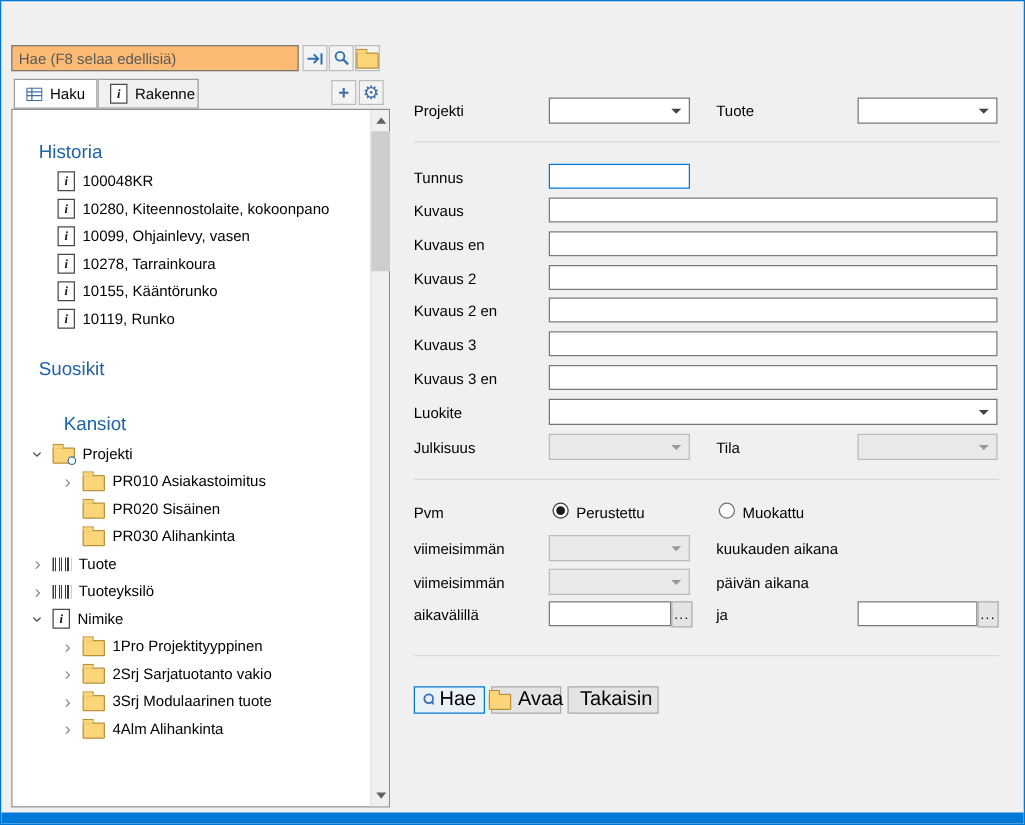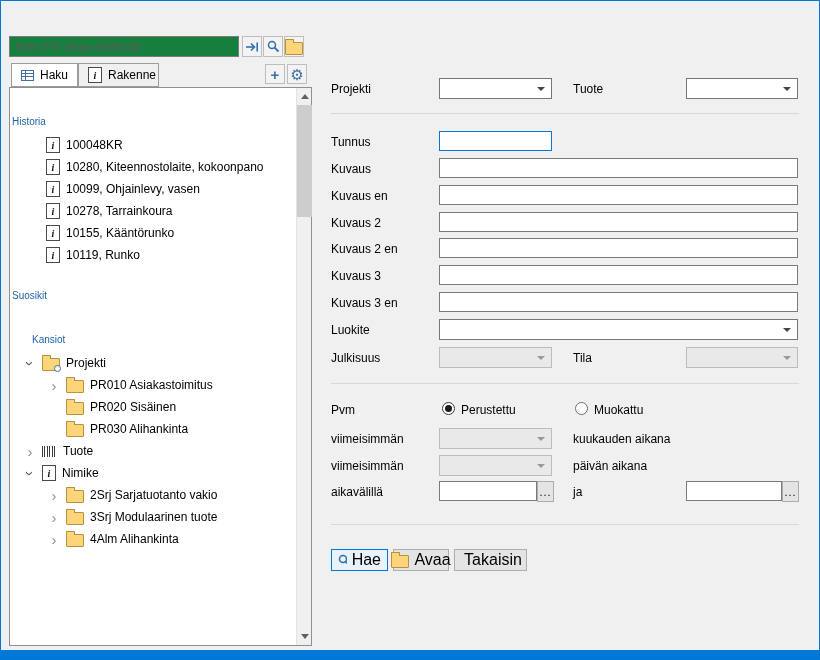--- a/index.html
+++ b/index.html
@@ -8,21 +8,21 @@
     background:#f0f0f0;border:1px solid var(--accent,#0078d7);overflow:hidden;
     font-family:"Liberation Sans",sans-serif;font-size:12px;color:#000;
   }
   
   .titlebar{position:absolute;left:0;top:0;right:0;height:30px;}
   .title{position:absolute;left:10px;top:8px;font-size:12px;}
   .winbtn{position:absolute;top:7px;width:17px;height:15px;display:flex;align-items:center;justify-content:center;cursor:default;}
   .close-x::before{content:'✕';color:var(--icon_blue,#3f6fa5);font-size:11px;font-weight:bold;}
   
   .search-input{position:absolute;left:8px;top:35px;width:230px;height:21px;box-sizing:border-box;
-    border:1px solid #7a7a7a;background:#15803d;padding:0 5px;font:12px "Liberation Sans",sans-serif;}
+    border:1px solid #7a7a7a;background:#fdba74;padding:0 5px;font:12px "Liberation Sans",sans-serif;}
   .search-input::placeholder{color:#5a5a5a;}
   .tbtn{position:absolute;top:35px;width:20px;height:21px;box-sizing:border-box;background:#f3f3f3;
     border:1px solid #bdbdbd;display:flex;align-items:center;justify-content:center;}
   
   .tab{position:absolute;top:62px;height:24px;box-sizing:border-box;border:1px solid #9c9c9c;
     background:#f0f0f0;display:flex;align-items:center;gap:6px;padding:0 9px;}
   .tab.active{background:#ffffff;z-index:2;}
   .sqbtn{position:absolute;top:63px;width:20px;height:20px;box-sizing:border-box;background:#f3f3f3;
     border:1px solid #bdbdbd;display:flex;align-items:center;justify-content:center;}
   .plus::before{content:'+';font-size:15px;font-weight:bold;color:var(--icon_blue,#3f6fa5);line-height:1;}
@@ -41,21 +41,21 @@
     background:repeating-linear-gradient(90deg,#3a3a3a 0 1px,#ffffff 1px 2px,#3a3a3a 2px 3px,#ffffff 3px 5px);}
   .chev{flex:0 0 12px;width:12px;display:inline-flex;align-items:center;justify-content:center;
     color:#909090;font-size:15px;line-height:1;}
   .chev::before{content:'›';}
   .chev.open{transform:rotate(90deg);color:#4a4a4a;}
   .chev.blank::before{content:'';}
   
   .tree{position:absolute;left:8px;top:86px;width:303px;height:559px;box-sizing:border-box;
     background:#fff;border:1px solid #8b9097;}
   .tree-inner{position:absolute;left:0;top:0;right:15px;bottom:0;overflow:hidden;padding-top:22px;box-sizing:border-box;}
-  .thead{height:24px;line-height:24px;padding-left:2px;color:var(--tree_header,#1e62a8);font-size:10px;}
+  .thead{height:24px;line-height:24px;padding-left:21px;color:var(--tree_header,#1e62a8);font-size:15px;}
   .m18{margin-top:18px;} .m20{margin-top:20px;margin-left:20px;}
   .trow{height:22px;display:flex;align-items:center;gap:6px;white-space:nowrap;cursor:default;}
   .p14{padding-left:14px;} .p36{padding-left:36px;} .p38{padding-left:38px;} .p40{padding-left:40px;}
   
   .sbar{position:absolute;right:0;top:0;bottom:0;width:15px;background:#f0f0f0;border-left:1px solid #e3e3e3;box-sizing:border-box;}
   .sarrow{position:absolute;left:0;width:15px;height:17px;display:flex;align-items:center;justify-content:center;}
   .sarrow.up{top:0;} .sarrow.down{bottom:0;}
   .sarrow.up::before{content:'';border:4px solid transparent;border-bottom:5px solid #606060;margin-top:-4px;}
   .sarrow.down::before{content:'';border:4px solid transparent;border-top:5px solid #606060;margin-bottom:-4px;}
   .sthumb{position:absolute;left:0;top:17px;width:15px;height:112px;background:#cdcdcd;}
@@ -171,25 +171,35 @@
       <div class="trow p38">
         <span class="chev blank"></span>
         <span class="ifolder"></span>
         <span>PR030 Alihankinta</span>
       </div>
       <div class="trow p14">
         <span class="chev"></span>
         <span class="ibarcode"></span>
         <span>Tuote</span>
       </div>
+      <div class="trow p14">
+        <span class="chev"></span>
+        <span class="ibarcode"></span>
+        <span>Tuoteyksilö</span>
+      </div>
 
       <div class="trow p14">
         <span class="chev open"></span>
         <span class="iinfo"></span>
         <span>Nimike</span>
+      </div>
+      <div class="trow p38">
+        <span class="chev"></span>
+        <span class="ifolder"></span>
+        <span>1Pro Projektityyppinen</span>
       </div>
       <div class="trow p38">
         <span class="chev"></span>
         <span class="ifolder"></span>
         <span>2Srj Sarjatuotanto vakio</span>
       </div>
       <div class="trow p38">
         <span class="chev"></span>
         <span class="ifolder"></span>
         <span>3Srj Modulaarinen tuote</span>

